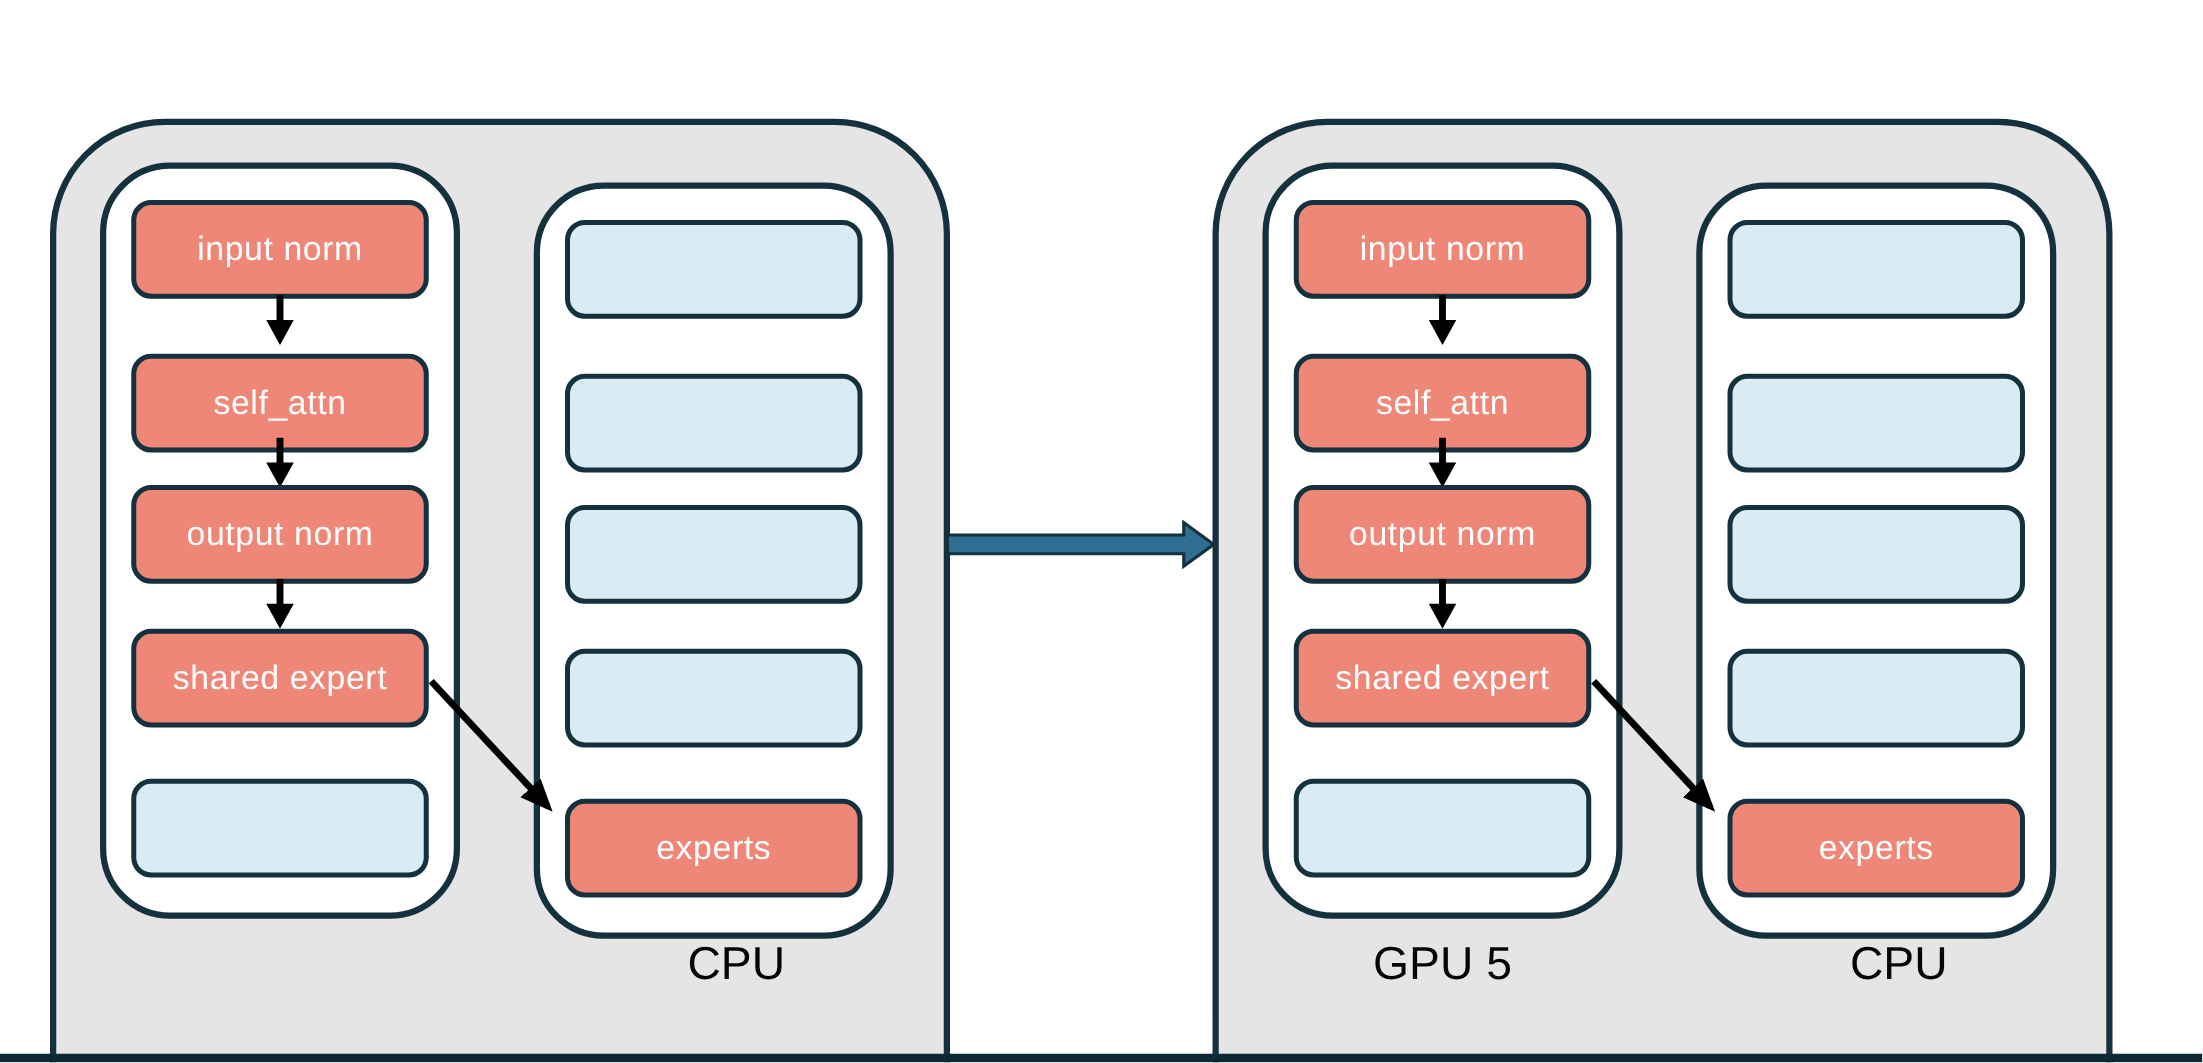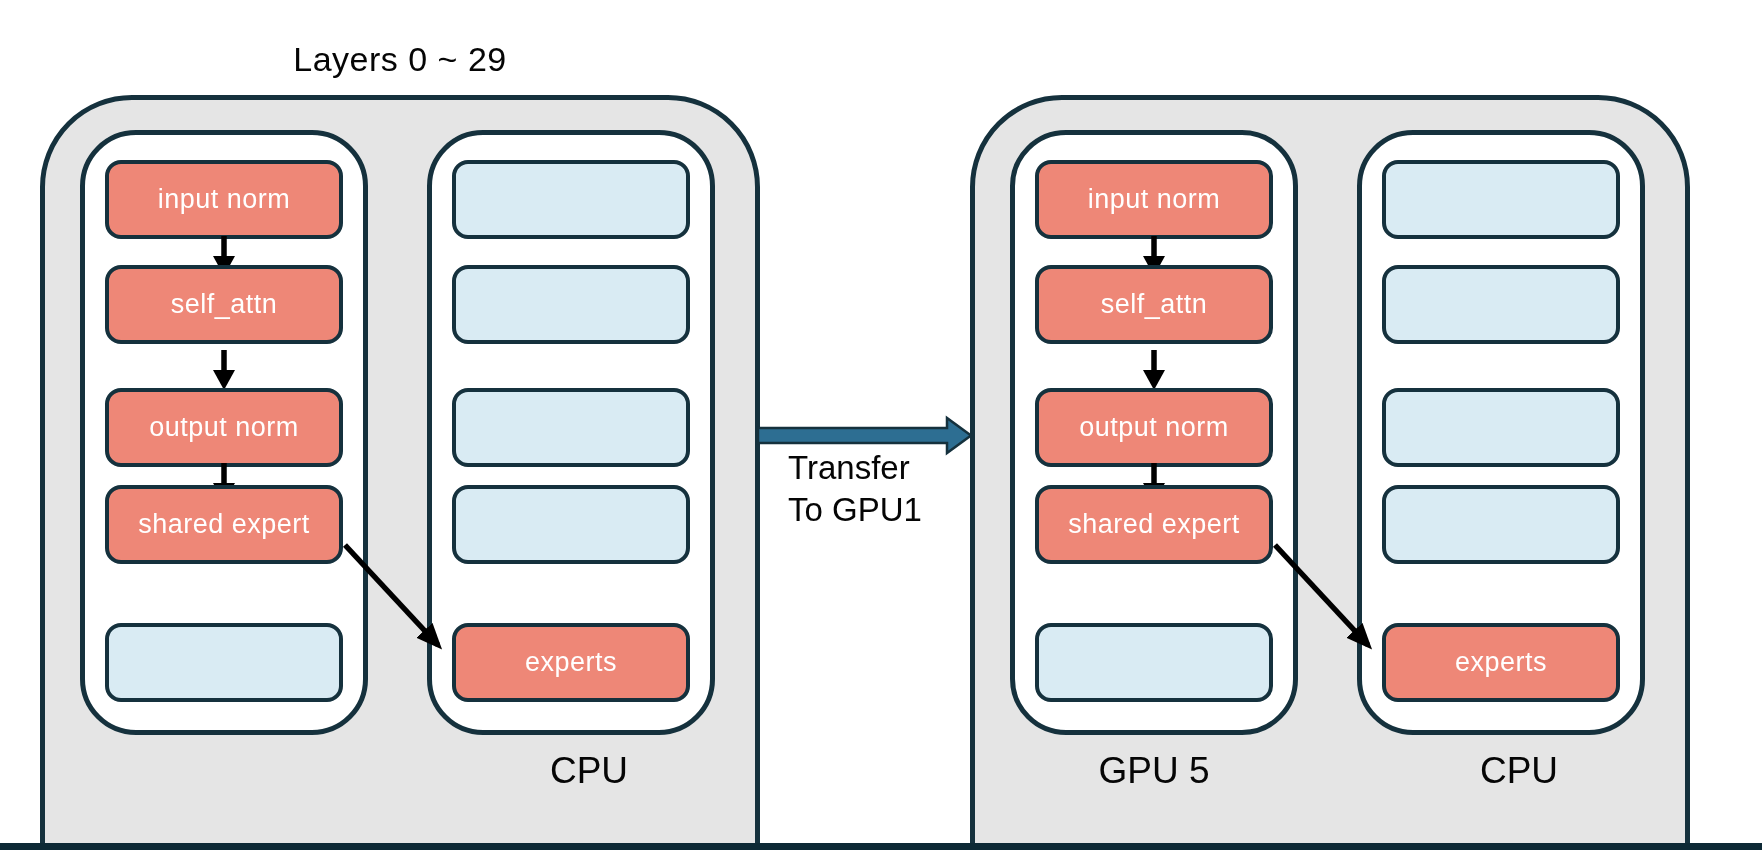--- a/index.html
+++ b/index.html
@@ -25,31 +25,31 @@
     position:absolute;top:95px;width:720px;height:845px;
     border:5px solid var(--teal);border-radius:92px;
     background:#e5e5e5;box-sizing:border-box;padding-left:44px;
   }
   .col{
     position:absolute;top:30px;width:288px;height:605px;
     border:5px solid var(--teal);border-radius:56px;
     background:#fff;box-sizing:border-box;
   }
   .col-gpu{left:35px;}
-  .col-cpu{left:382px;}
+  .col-cpu{left:382px;margin-top:16px;}
   .box{
     position:absolute;left:20px;width:238px;height:79px;
     border:4px solid var(--teal);border-radius:16px;
     box-sizing:border-box;
     display:flex;align-items:center;justify-content:center;
     font-size:27px;color:#ffffff;letter-spacing:0.5px;
   }
   .box.salmon{background:var(--salmon);}
   .box.blue{background:var(--lightblue);}
-  .r1{top:25px}.r2{top:130px}.r3{top:253px}.r4{top:350px}.r5{top:488px}
+  .r1{top:25px}.r2{top:148px}.r3{top:253px}.r4{top:368px}.r5{top:488px}
   .varrow{position:absolute;left:124px;width:30px;height:40px;}
   .va1{top:101px}.va2{top:215px}.va3{top:328px}
   .diag-arrow{
     position:absolute;left:-5px;top:-5px;width:720px;height:705px;
     pointer-events:none;
   }
   .col-label{
     position:absolute;top:650px;width:288px;
     text-align:center;font-size:37px;color:#050505;
   }
@@ -71,21 +71,20 @@
 <div class="canvas">
 
   <svg width="0" height="0" style="position:absolute">
     <defs>
       <marker id="ah" markerUnits="userSpaceOnUse" markerWidth="28" markerHeight="28" refX="20" refY="13" orient="auto">
         <path d="M0,2 L26,13 L0,24 Z" fill="#000"></path>
       </marker>
     </defs>
   </svg>
 
-  <div class="group-title" style="left:40px">Layers 0 ~ 29</div>
 
   <div class="group-box" style="left:40px">
 
     <div class="col col-gpu">
       <div class="box salmon r1">
           <span>input norm</span>
         </div>
       <svg class="varrow va1" viewBox="0 0 30 40">
           <line x1="15" y1="0" x2="15" y2="22" stroke="#000" stroke-width="5.5"></line>
           <polygon points="4,20 26,20 15,40" fill="#000"></polygon>
@@ -133,21 +132,20 @@
     <svg class="diag-arrow" viewBox="0 0 720 705">
       <line x1="305" y1="450" x2="398" y2="550" stroke="#000" stroke-width="5.5" marker-end="url(#ah)"></line>
     </svg>
 
     <div class="col-label cpu">CPU</div>
   </div>
 
   <svg class="transfer-arrow" viewBox="0 0 230 55">
     <polygon points="8,18 197,18 197,8 221,25.5 197,43 197,33 8,33" fill="#2D6E92" stroke="#15313D" stroke-width="2.5" stroke-linejoin="miter"></polygon>
   </svg>
-  <div class="transfer-text"><span>Transfer</span><br><span>To GPU1</span></div>
 
 
   <div class="group-box" style="left:970px">
 
     <div class="col col-gpu">
       <div class="box salmon r1">
           <span>input norm</span>
         </div>
       <svg class="varrow va1" viewBox="0 0 30 40">
           <line x1="15" y1="0" x2="15" y2="22" stroke="#000" stroke-width="5.5"></line>

